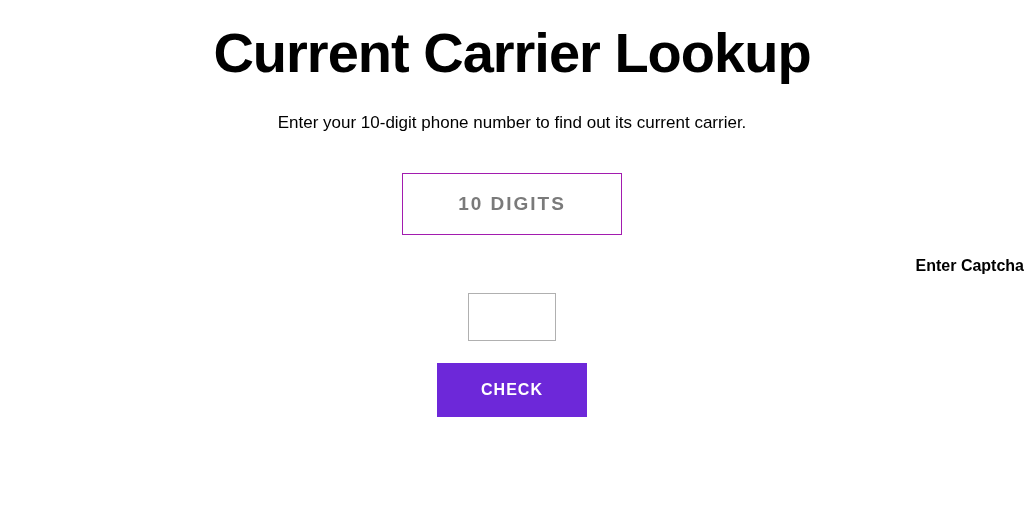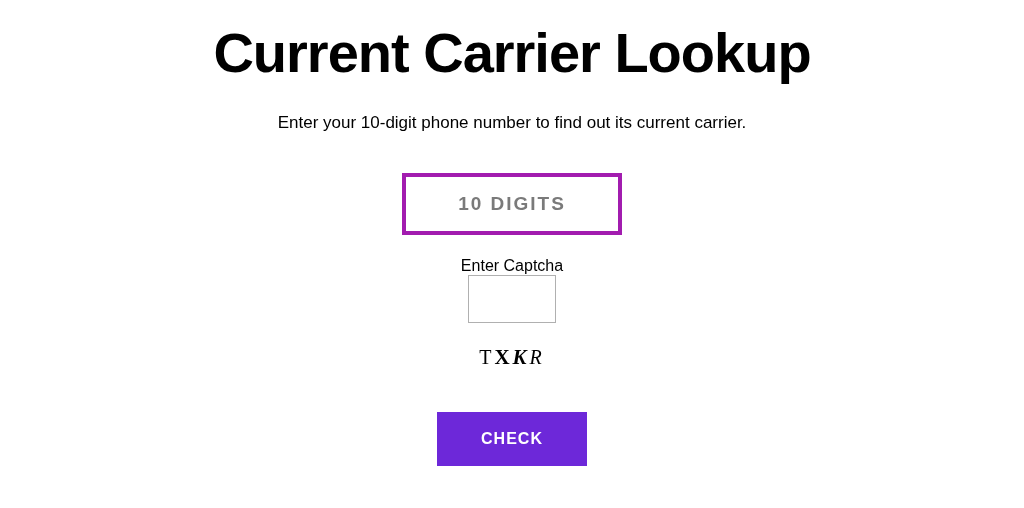--- a/index.html
+++ b/index.html
@@ -28,39 +28,41 @@
     }
     .subtitle {
       font-size: 17px;
       font-weight: 400;
       color: #000000;
       margin-bottom: 40px;
     }
     .phone-input {
       width: 220px;
       height: 62px;
-      border: 4px solid #a21caf;
+      border: 1px solid #a21caf;
       text-align: center;
       font-size: 19px;
       font-weight: 700;
       letter-spacing: 2px;
       color: #7a7a7a;
       font-family: inherit;
       outline: none;
       margin-bottom: 22px;
     }
     .phone-input::placeholder {
       color: #7a7a7a;
       font-weight: 700;
       letter-spacing: 2px;
     }
     .captcha-label {
       font-size: 16px;
-      font-weight: 400;
+      font-weight: 700;
       color: #000000;
+      margin-bottom: 18px;
+      text-align: right;
     }
     .captcha-input {
       width: 88px;
       height: 48px;
       border: 1px solid #b0b0b0;
       text-align: center;
       font-size: 16px;
       font-family: inherit;
       outline: none;
       margin-bottom: 22px;
@@ -100,20 +102,15 @@
 <div class="container">
   <h1 class="page-title">Current Carrier Lookup</h1>
   <p class="subtitle">Enter your 10-digit phone number to find out its current carrier.</p>
 
   <div>
     <input type="text" class="phone-input" placeholder="10 DIGITS" style="">
     <div class="captcha-label">Enter Captcha</div>
     <div>
       <input type="text" class="captcha-input" style="">
     </div>
-    <div class="captcha-image">
-      <span class="captcha-text">
-        <span class="c-t">T</span><span class="c-x">X</span><span class="c-k">K</span><span class="c-r">R</span>
-      </span>
-    </div>
     <button class="check-button">CHECK</button>
   </div>
 </div>
 
 </body></html>

